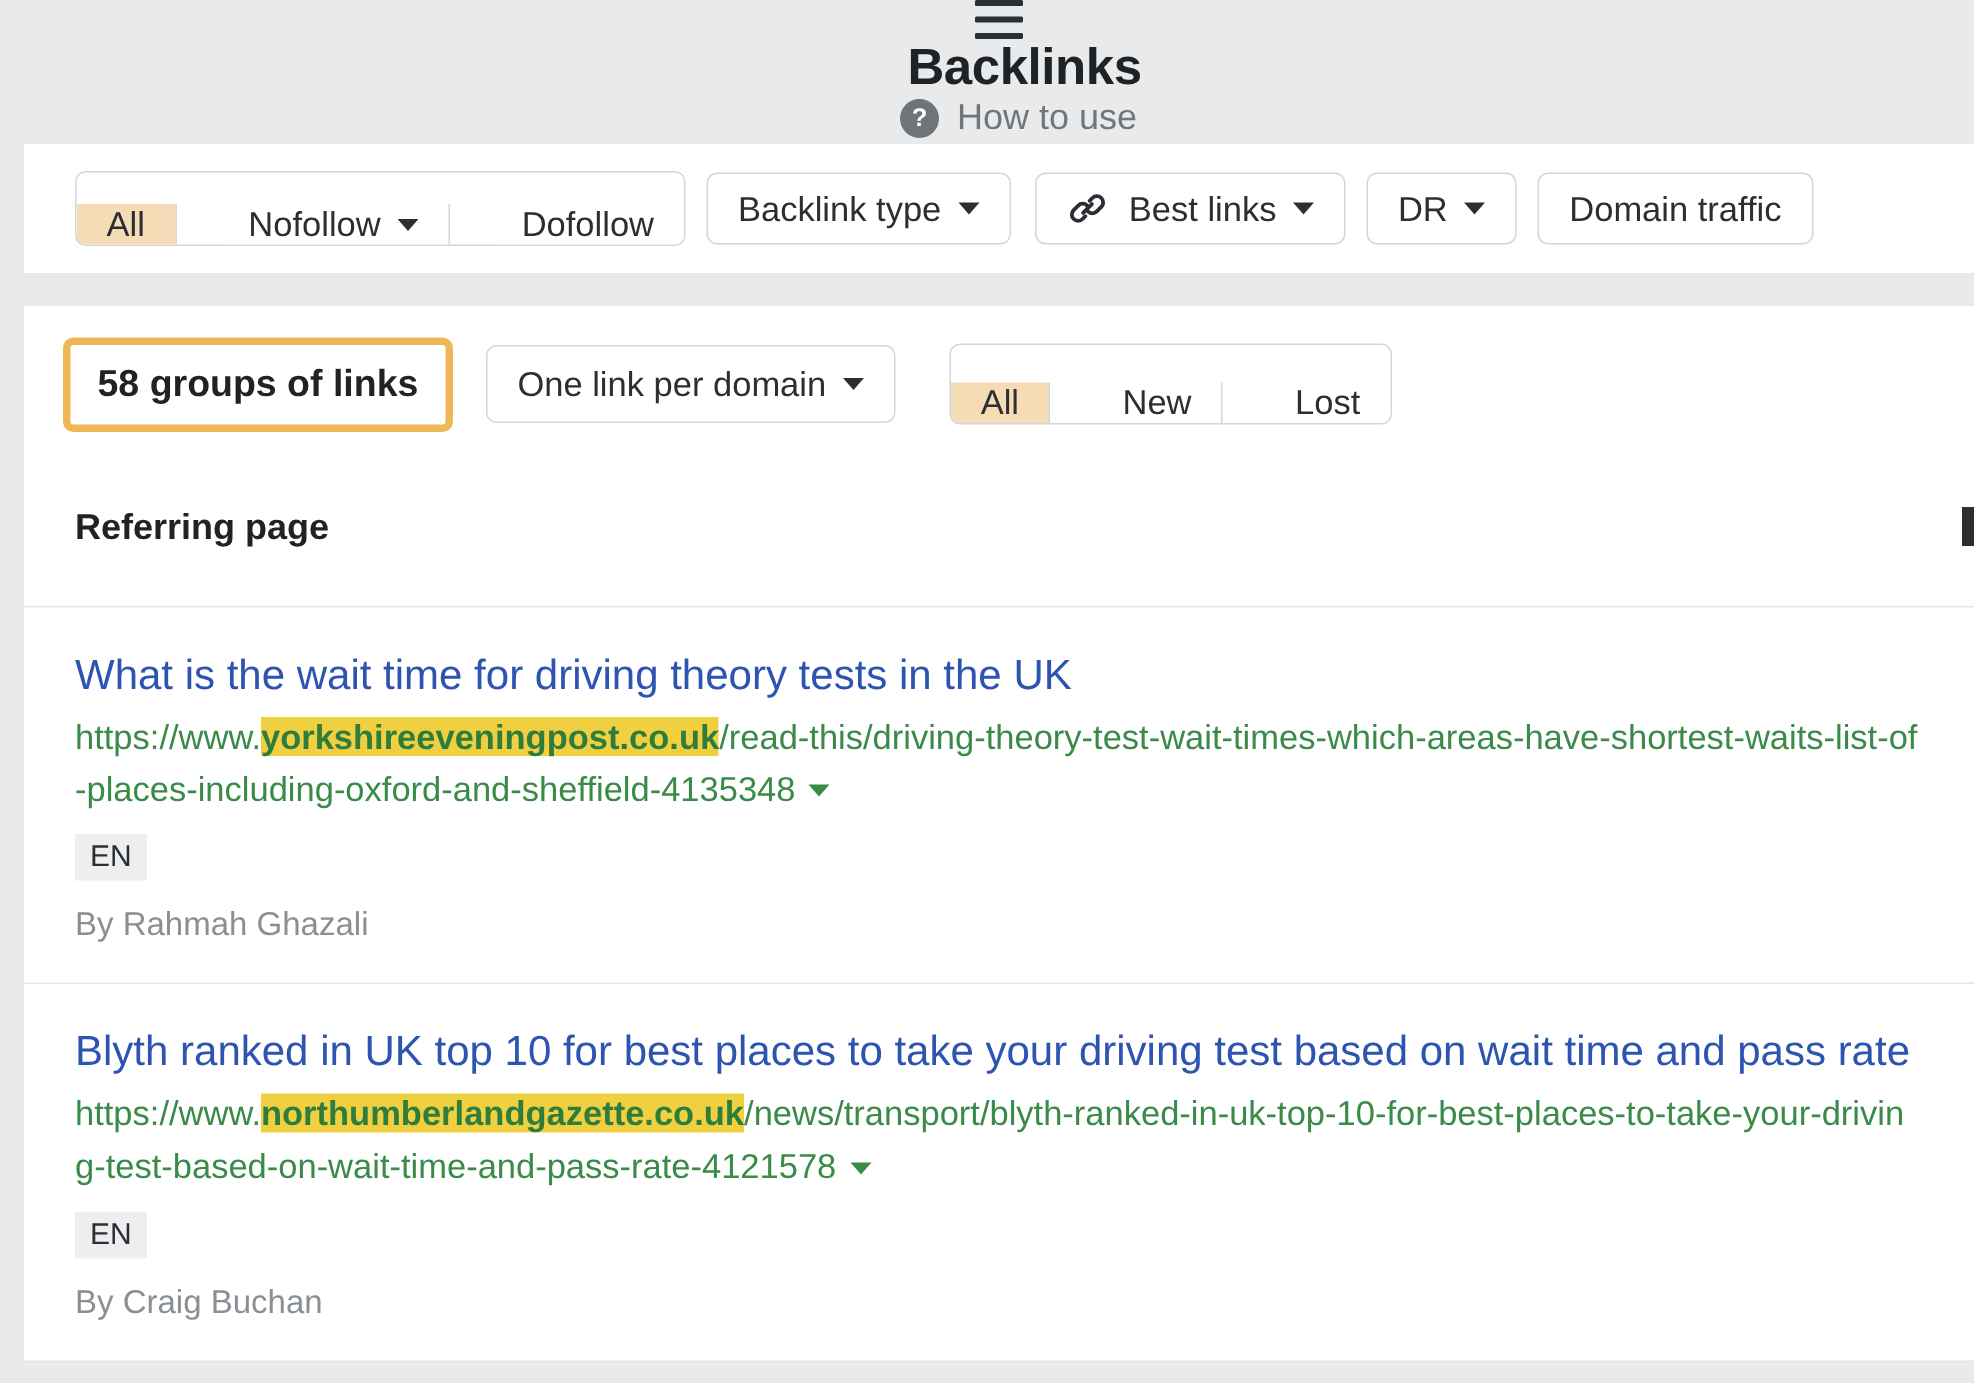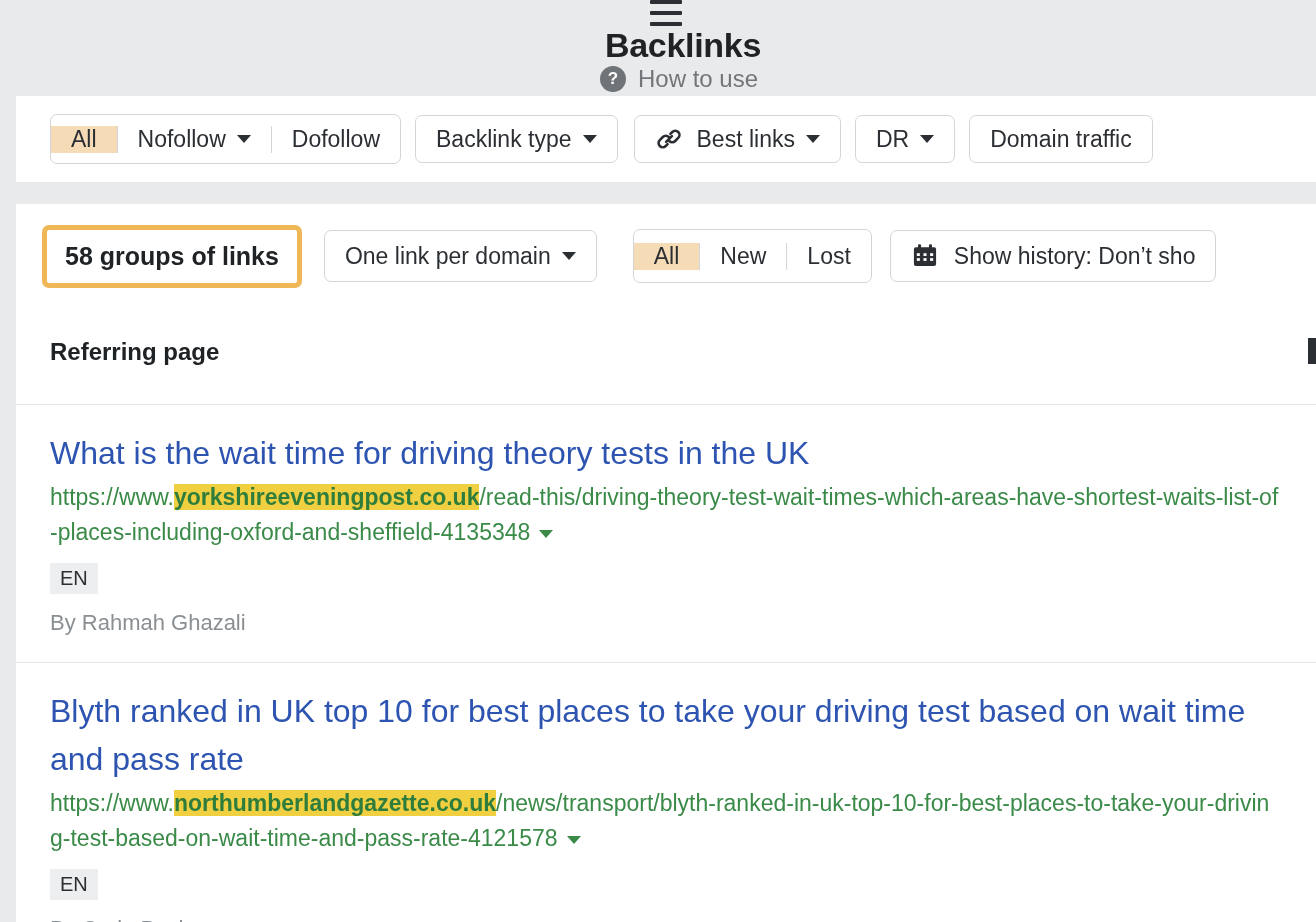--- a/index.html
+++ b/index.html
@@ -86,27 +86,28 @@
     height: 86px;
     display: flex;
     align-items: center;
     padding-left: 34px;
   }
   .panel-gap { height: 22px; background: #e9eaeb; }
 
   
   .seg-group {
     display: flex;
-    align-items: center;
+    align-items: flex-end;
     border: 1px solid #d3d6d8;
     border-radius: 7px;
     overflow: hidden;
     height: 48px;
     background: #ffffff;
     flex: none;
+    gap: 28px;
   }
   .seg-item {
     display: flex;
     align-items: center;
     padding: 0 20px;
     font-size: 23px;
     color: #2b2f33;
     border-right: 1px solid #d3d6d8;
     background: #ffffff;
     cursor: pointer;
@@ -182,21 +183,21 @@
     height: 26px;
     background: #2b2f33;
   }
 
   .row {
     padding: 24px 34px 26px 34px;
     border-bottom: 1px solid #e4e6e7;
     box-sizing: border-box;
   }
   .row-title {
-    font-size: 32px;
+    font-size: 28px;
     color: #2c54b0;
     line-height: 1.52;
     cursor: pointer;
     max-width: 1245px;
   }
   .row-url {
     font-size: 23px;
     color: #3a8a48;
     line-height: 1.52;
     margin-top: 2px;
@@ -310,36 +311,20 @@
       <span>All</span>
     </div>
     <div class="seg-item">
       <span>New</span>
     </div>
     <div class="seg-item">
       <span>Lost</span>
     </div>
   </div>
 
-  <div class="pill" style="margin-left:18px;height:52px;">
-    <span class="cal-icon">
-      <svg width="28" height="28" viewBox="0 0 24 24">
-        <rect x="2.5" y="4.5" width="19" height="16" rx="1.6" fill="#2b2f33"></rect>
-        <rect x="6" y="2" width="2.6" height="4.6" rx="1" fill="#2b2f33"></rect>
-        <rect x="15.4" y="2" width="2.6" height="4.6" rx="1" fill="#2b2f33"></rect>
-        <rect x="5" y="9.6" width="2.6" height="2.4" fill="#ffffff"></rect>
-        <rect x="10.7" y="9.6" width="2.6" height="2.4" fill="#ffffff"></rect>
-        <rect x="16.4" y="9.6" width="2.6" height="2.4" fill="#ffffff"></rect>
-        <rect x="5" y="13.8" width="2.6" height="2.4" fill="#ffffff"></rect>
-        <rect x="10.7" y="13.8" width="2.6" height="2.4" fill="#ffffff"></rect>
-        <rect x="16.4" y="13.8" width="2.6" height="2.4" fill="#ffffff"></rect>
-      </svg>
-    </span>
-    <span>Show history: Don’t sho</span>
-  </div>
 </div>
 
 <div class="panel table-panel">
 
   <div class="table-head">
     <div class="col-referring">Referring page</div>
     <div class="col-cut"></div>
   </div>
 
   <div class="row">

